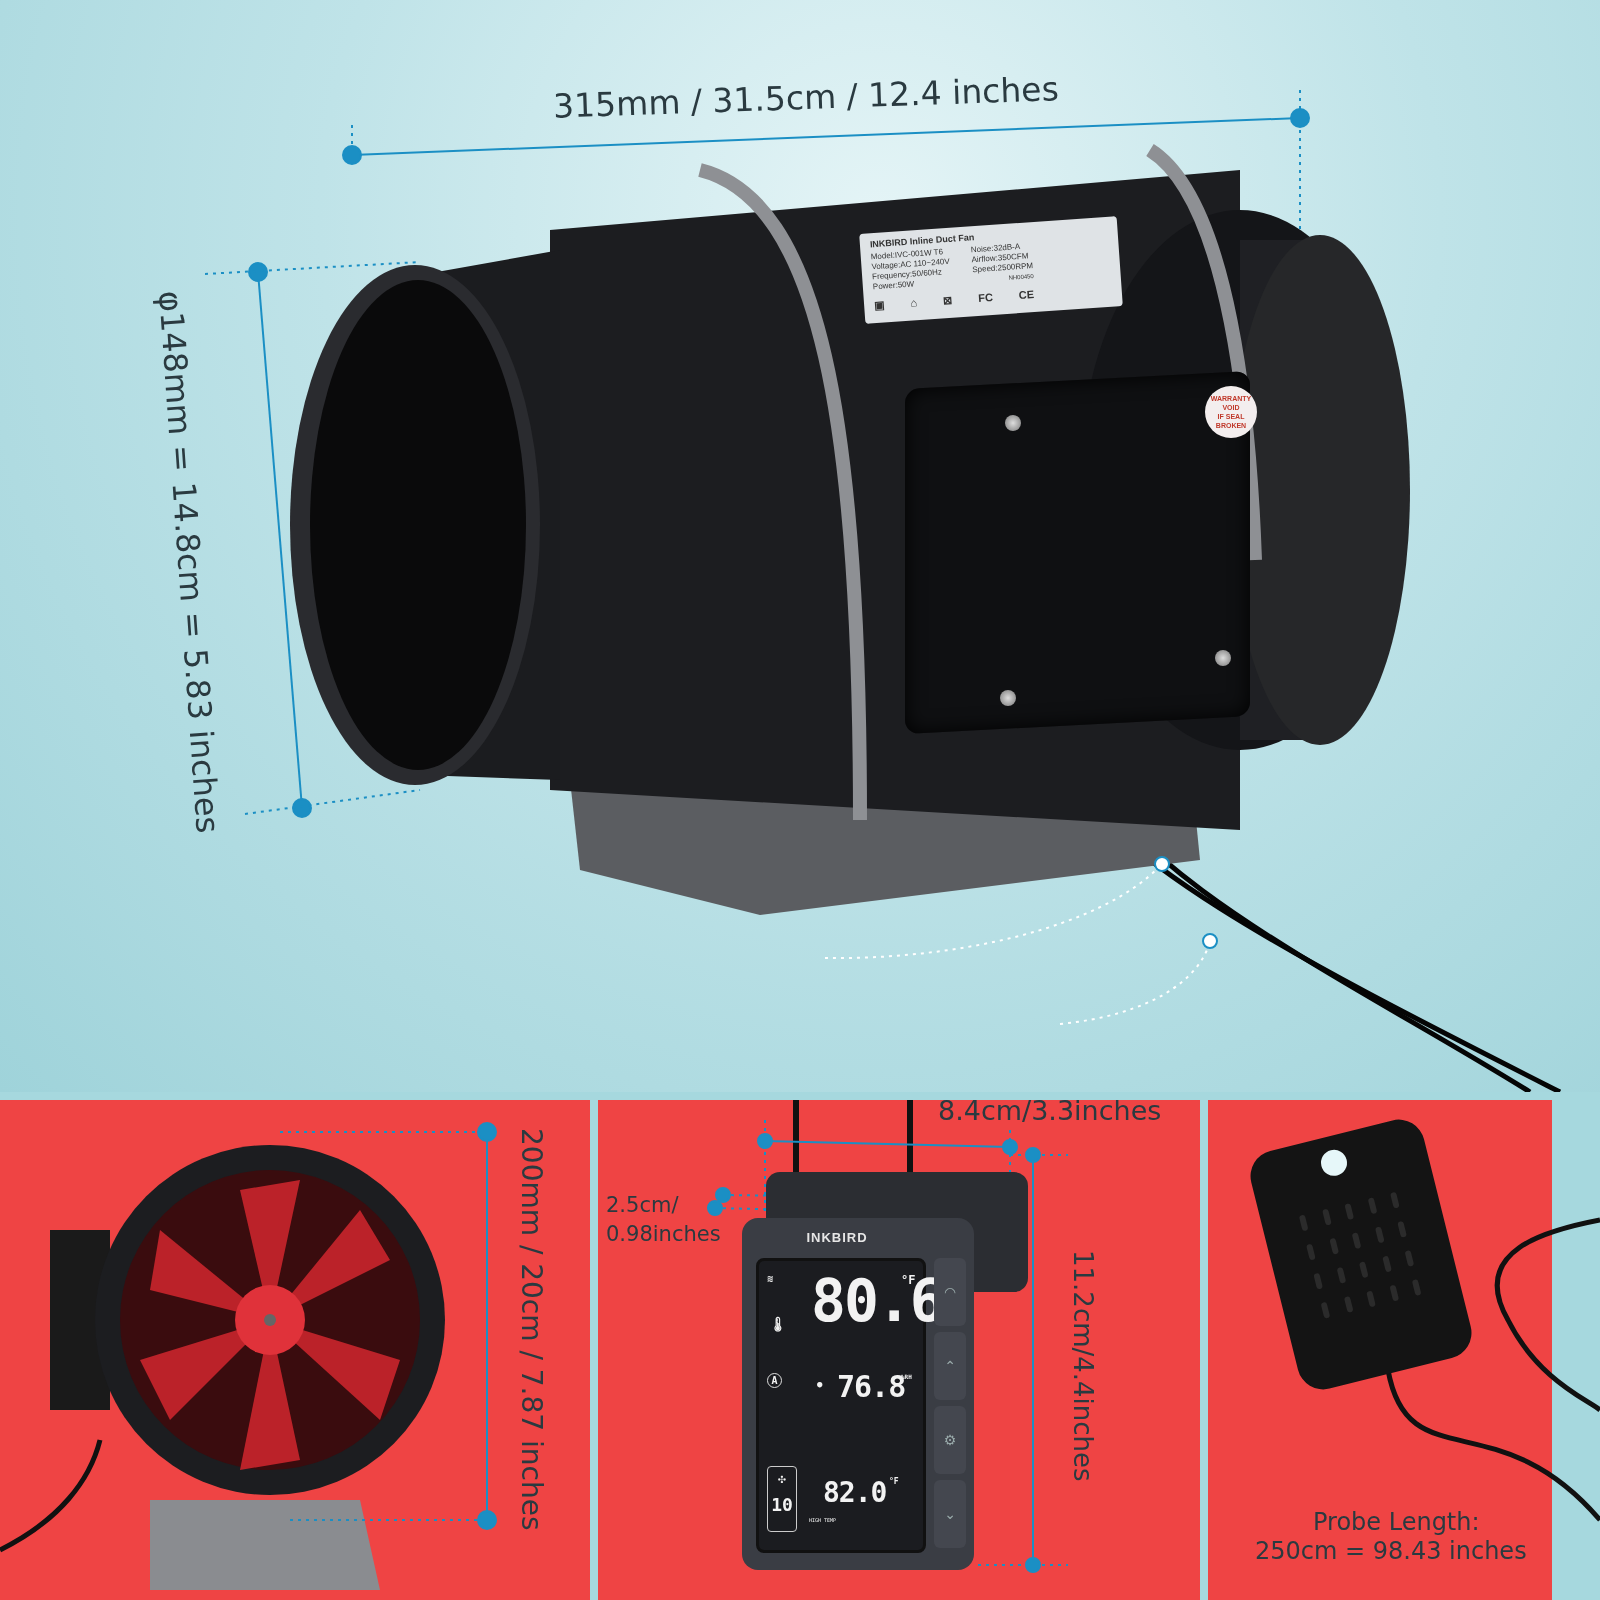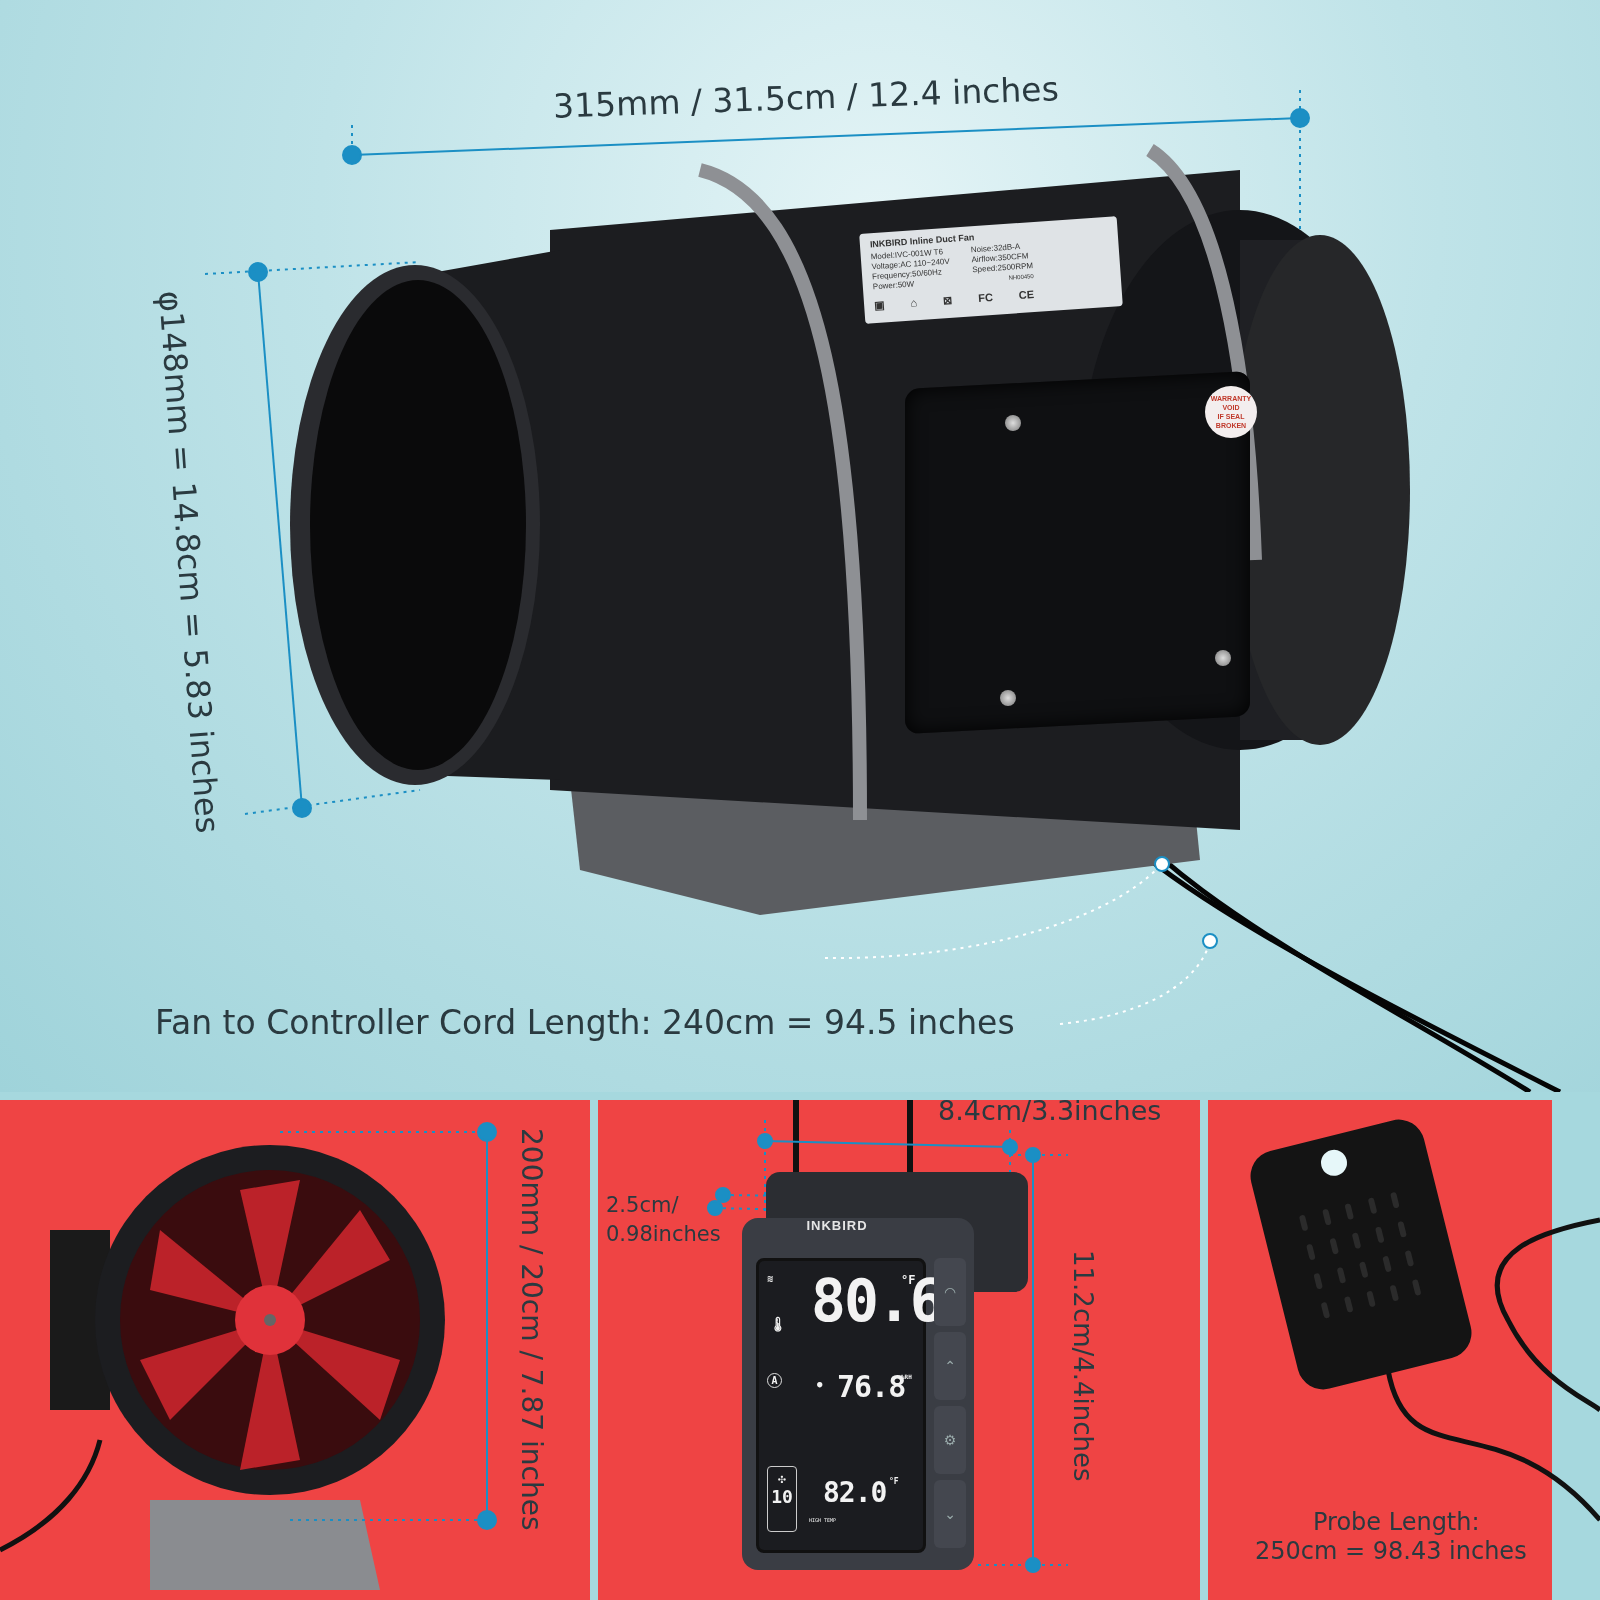--- a/index.html
+++ b/index.html
@@ -18,21 +18,21 @@
   .label-plate b{font-size:9px;display:block;margin-bottom:3px}
   .label-plate .cols{display:flex;gap:22px}
   .label-plate .icons{display:flex;gap:26px;margin-top:8px;font-size:11px;font-weight:bold}
   .jbox{position:absolute;left:905px;top:380px;width:345px;height:345px;background:#0f1012;border-radius:14px;
     transform:skewY(-3deg);box-shadow:inset 0 0 20px #000}
   .seal{position:absolute;left:1205px;top:386px;width:52px;height:52px;border-radius:50%;background:#f3eeee;
     color:#c0392b;font-size:7px;text-align:center;line-height:9px;padding-top:8px;font-weight:bold}
   .screw{position:absolute;width:16px;height:16px;border-radius:50%;background:radial-gradient(#ddd,#777)}
   .ctrl{position:absolute;left:742px;top:1218px;width:232px;height:352px;background:#3a3d44;border-radius:16px}
   .ctrl-plate{position:absolute;left:766px;top:1172px;width:262px;height:120px;background:#2b2d32;border-radius:14px}
-  .ctrl-brand{position:absolute;left:0;top:0;width:190px;text-align:center;color:#e6e6e6;font-weight:bold;font-size:13px;letter-spacing:1px}
+  .ctrl-brand{position:absolute;left:0;top:12px;width:190px;text-align:center;color:#e6e6e6;font-weight:bold;font-size:13px;letter-spacing:1px}
   .screen{position:absolute;left:14px;top:40px;width:170px;height:295px;background:#1b1c20;border-radius:8px;border:3px solid #111}
   .lcd{position:absolute;color:#f2f2f2;font-family:"DejaVu Sans Mono",monospace;font-weight:bold}
   .btns{position:absolute;left:192px;top:40px;width:32px}
   .btn{width:32px;height:68px;background:#44474f;border-radius:6px;margin-bottom:6px;color:#9aa;font-size:14px;text-align:center;line-height:68px}
   .probe{position:absolute;left:1272px;top:1132px;width:178px;height:245px;background:#141414;border-radius:26px;transform:rotate(-14deg)}
   .probe-hole{position:absolute;left:72px;top:14px;width:26px;height:26px;border-radius:50%;background:#e6f7f9}
   .probe-slots{position:absolute;left:38px;top:70px;width:110px;display:grid;grid-template-columns:repeat(5,1fr);gap:14px 8px}
   .probe-slots span{height:16px;width:6px;background:#2b2b2b;border-radius:3px}
 </style>
 </head>
@@ -108,21 +108,20 @@
   <div class="screw" style="left:1000px;top:690px"></div>
   <div class="seal">
     <div>WARRANTY</div>
       <div>VOID</div>
     <div>IF SEAL</div>
       <div>BROKEN</div>
   </div>
 
   <div class="dim" style="left:553px;top:78px;font-size:33px;transform:rotate(-2deg)">315mm / 31.5cm  / 12.4 inches</div>
   <div class="dim vtext" style="left:170px;top:290px;font-size:32px;transform:rotate(-4deg)">φ148mm = 14.8cm = 5.83 inches</div>
-  <div class="dim" style="left:155px;top:1003px;font-size:33px">Fan to Controller Cord Length: 240cm = 94.5 inches</div>
 </div>
 
 <div class="band"></div>
 
 <div class="panel p1">
   <svg width="590" height="500">
     <rect x="50" y="130" width="60" height="180" fill="#1a1a1a"></rect>
     <path d="M150 400 L360 400 L380 490 L150 490Z" fill="#8a8c90"></path>
     <circle cx="270" cy="220" r="175" fill="#1c1d20"></circle>
     <circle cx="270" cy="220" r="150" fill="#3a0c0e"></circle>
@@ -182,21 +181,21 @@
     <div class="lcd" style="left:8px;top:12px;font-size:10px">≋</div>
     <div class="lcd" style="left:52px;top:6px;font-size:58px;letter-spacing:-2px">80.6</div>
     <div class="lcd" style="left:142px;top:12px;font-size:12px">°F</div>
     <div class="lcd" style="left:10px;top:55px;font-size:14px">🌡</div>
     <div class="lcd" style="left:8px;top:112px;font-size:10px;border:1px solid #ddd;border-radius:50%;width:15px;height:15px;text-align:center;line-height:14px">A</div>
     <div class="lcd" style="left:58px;top:118px;font-size:9px">●</div>
     <div class="lcd" style="left:78px;top:108px;font-size:30px;letter-spacing:-1px">76.8</div>
     <div class="lcd" style="left:142px;top:112px;font-size:6px">%RH</div>
     <div class="lcd" style="left:8px;top:205px;width:30px;height:66px;border:1px solid #ccc;border-radius:4px;text-align:center;padding-top:4px">
       <div style="font-size:13px">✣</div>
-      <div style="font-size:18px;">10</div>
+      <div style="font-size:18px;margin-top:8px">10</div>
     </div>
     <div class="lcd" style="left:64px;top:215px;font-size:28px;letter-spacing:-1px">82.0</div>
     <div class="lcd" style="left:130px;top:216px;font-size:8px">°F</div>
     <div class="lcd" style="left:50px;top:256px;font-size:5px;font-weight:normal">HIGH TEMP</div>
   </div>
   <div class="btns">
     <div class="btn">◠</div>
     <div class="btn">⌃</div>
     <div class="btn">⚙</div>
     <div class="btn">⌄</div>

